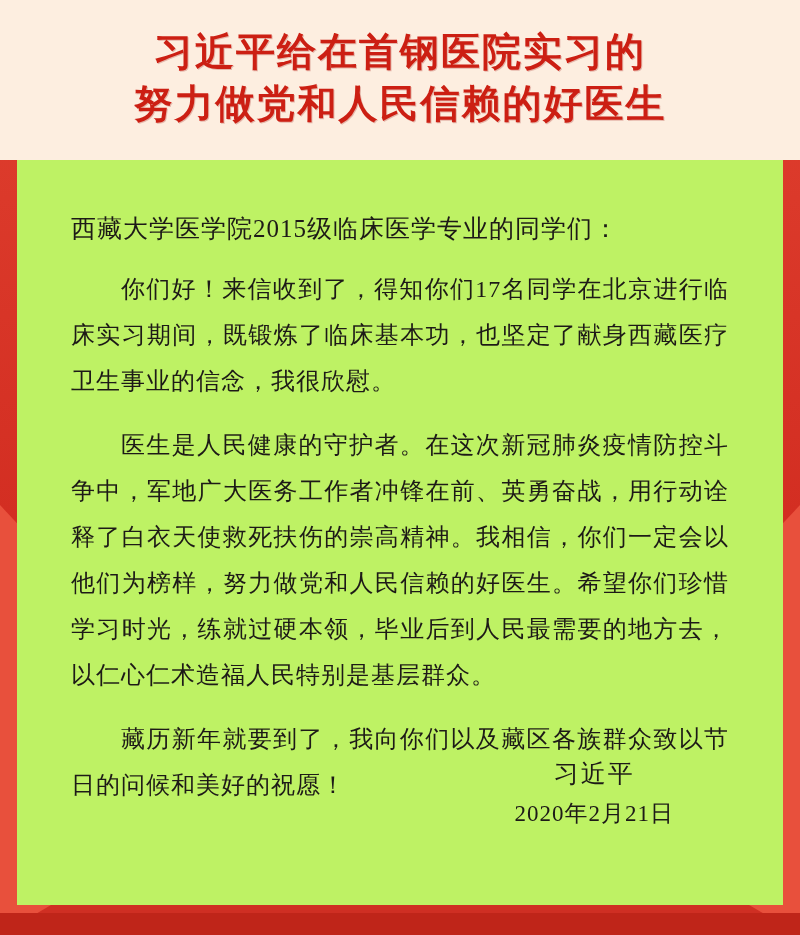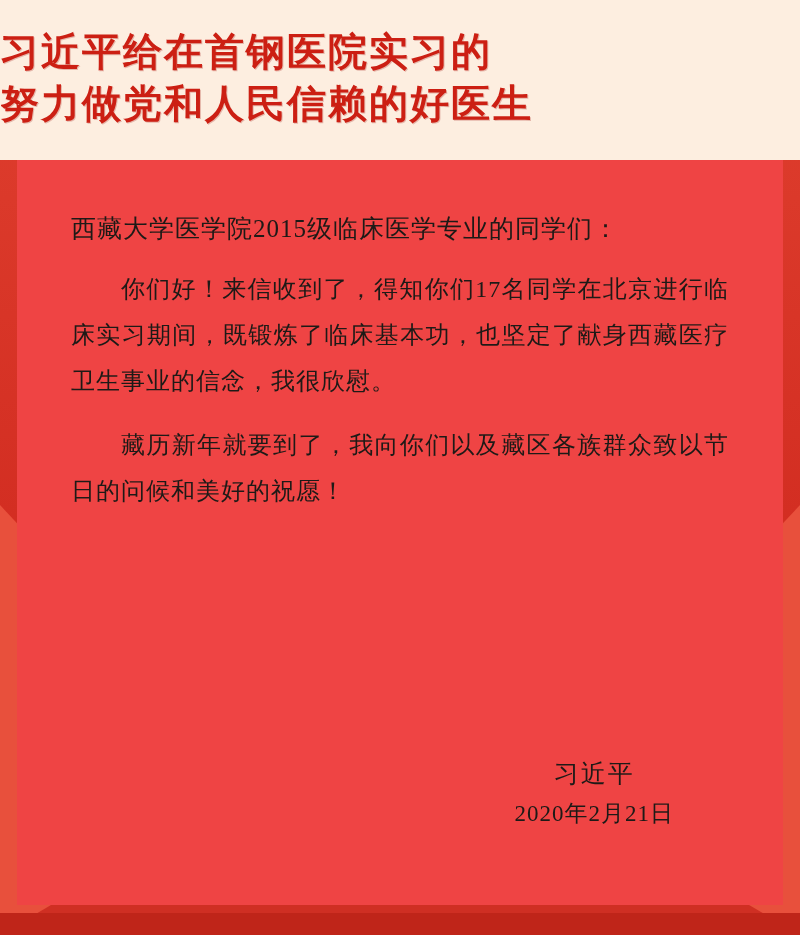--- a/index.html
+++ b/index.html
@@ -73,41 +73,41 @@
     position: absolute;
     left: 0;
     top: 0;
     width: 800px;
     height: 160px;
     background: #fdeee0;
   }
   .header-band .title {
     margin: 0;
     padding-top: 26px;
-    text-align: left;
+    text-align: center;
     color: #cc1f13;
     font-family: "Liberation Sans", "DejaVu Sans", sans-serif;
     font-weight: bold;
     font-size: 39px;
     line-height: 52px;
     letter-spacing: 2px;
     text-shadow: 1px 1px 0 rgba(160,20,10,0.25);
   }
   .header-band .title .line {
     display: block;
   }
 
   
   .letter {
     position: absolute;
     left: 17px;
     top: 160px;
     width: 766px;
     height: 745px;
-    background: #ef4444;
+    background: #bef264;
     box-sizing: border-box;
     padding: 46px 54px 20px 54px;
   }
   .letter-inner {
     position: relative;
     height: 100%;
   }
 
   .salutation {
     font-size: 25px;
@@ -161,20 +161,21 @@
       <span class="line">努力做党和人民信赖的好医生</span>
     </h1>
   </div>
 
   <div class="letter">
     <div class="letter-inner">
 
       <p class="salutation">西藏大学医学院2015级临床医学专业的同学们：</p>
 
       <p class="para">你们好！来信收到了，得知你们17名同学在北京进行临床实习期间，既锻炼了临床基本功，也坚定了献身西藏医疗卫生事业的信念，我很欣慰。</p>
+      <p class="para">医生是人民健康的守护者。在这次新冠肺炎疫情防控斗争中，军地广大医务工作者冲锋在前、英勇奋战，用行动诠释了白衣天使救死扶伤的崇高精神。我相信，你们一定会以他们为榜样，努力做党和人民信赖的好医生。希望你们珍惜学习时光，练就过硬本领，毕业后到人民最需要的地方去，以仁心仁术造福人民特别是基层群众。</p>
       <p class="para">藏历新年就要到了，我向你们以及藏区各族群众致以节日的问候和美好的祝愿！</p>
 
       <div class="signature">
         <div class="name">习近平</div>
         <div class="date">2020年2月21日</div>
       </div>
 
     </div>
   </div>
 

